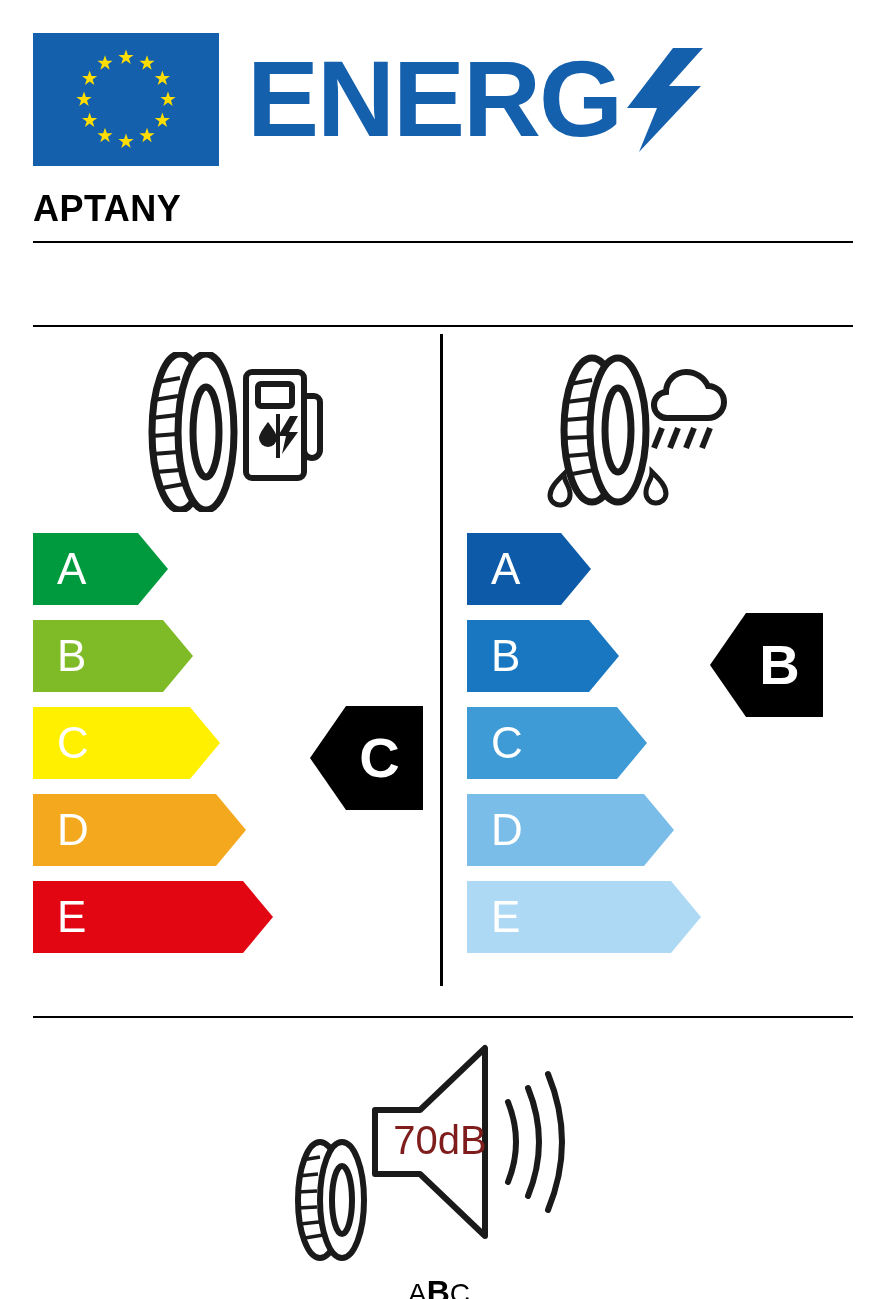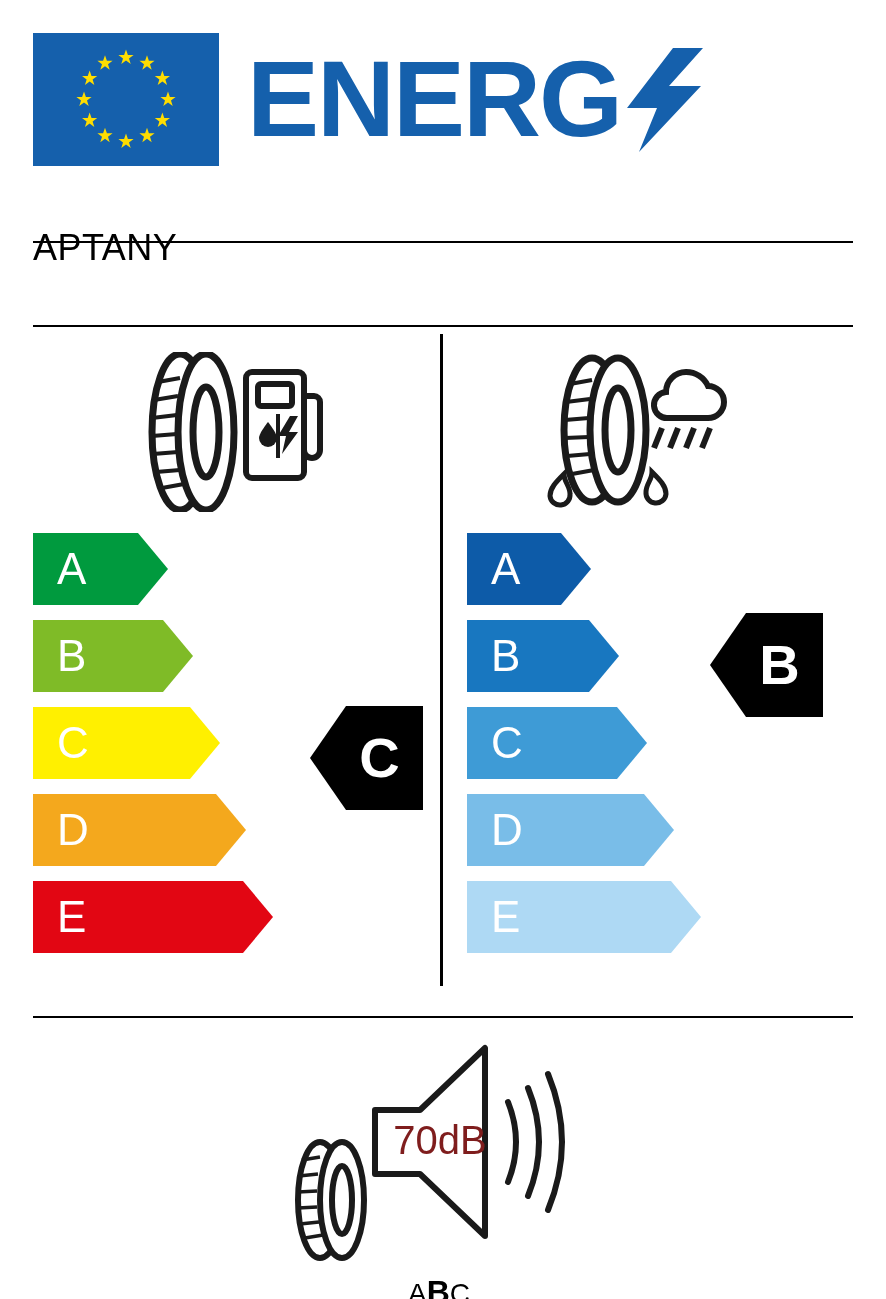--- a/index.html
+++ b/index.html
@@ -54,24 +54,23 @@
     top: 48px;
     width: 78px;
     height: 104px;
   }
 
   .brand-name {
     position: absolute;
     left: 33px;
     top: 188px;
     font-size: 36px;
-    font-weight: normal;
+    font-weight: bold;
     color: #000;
     letter-spacing: 0.5px;
-    margin-top: 39px;
   }
 
   .rule {
     position: absolute;
     background: #000;
     height: 2px;
   }
   .rule-under-brand { left: 33px; top: 241px; width: 820px; }
   .rule-top-section { left: 33px; top: 325px; width: 820px; }
   .rule-noise { left: 33px; top: 1016px; width: 820px; }

